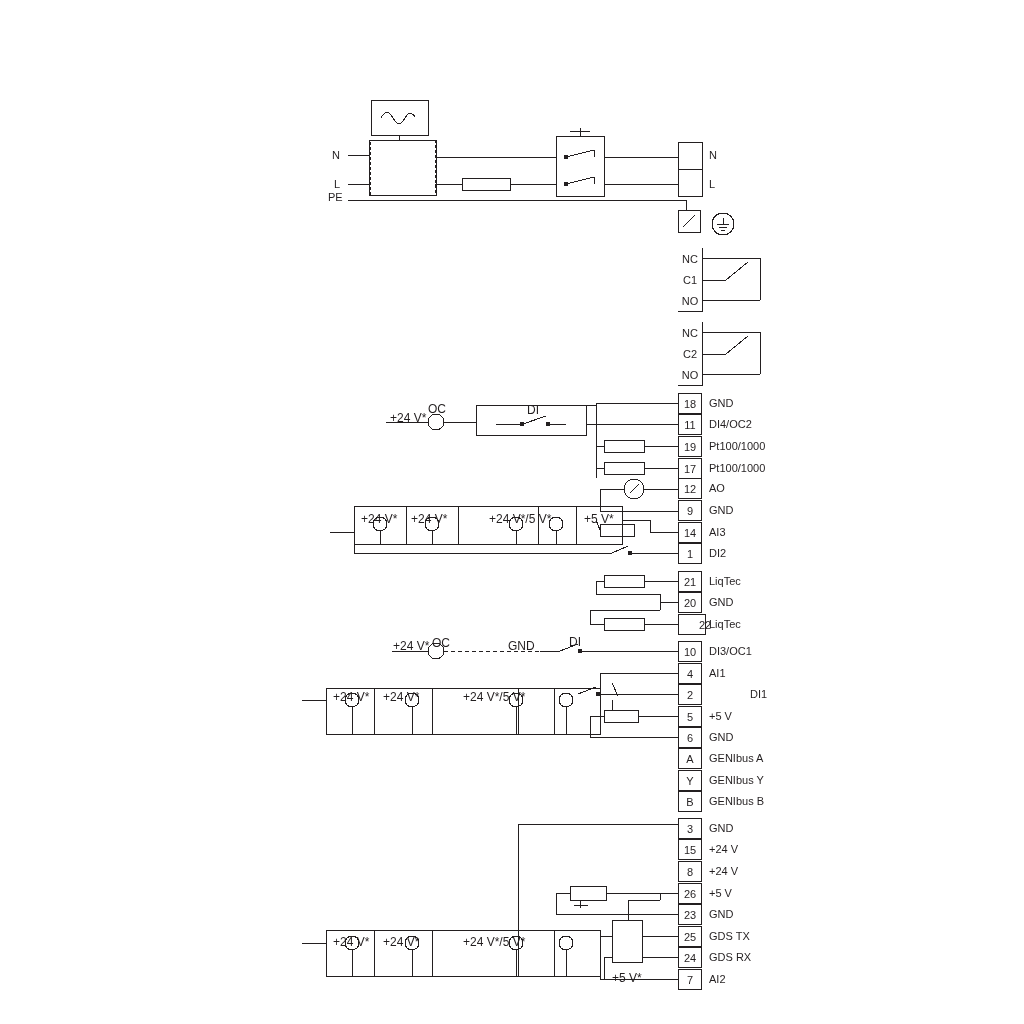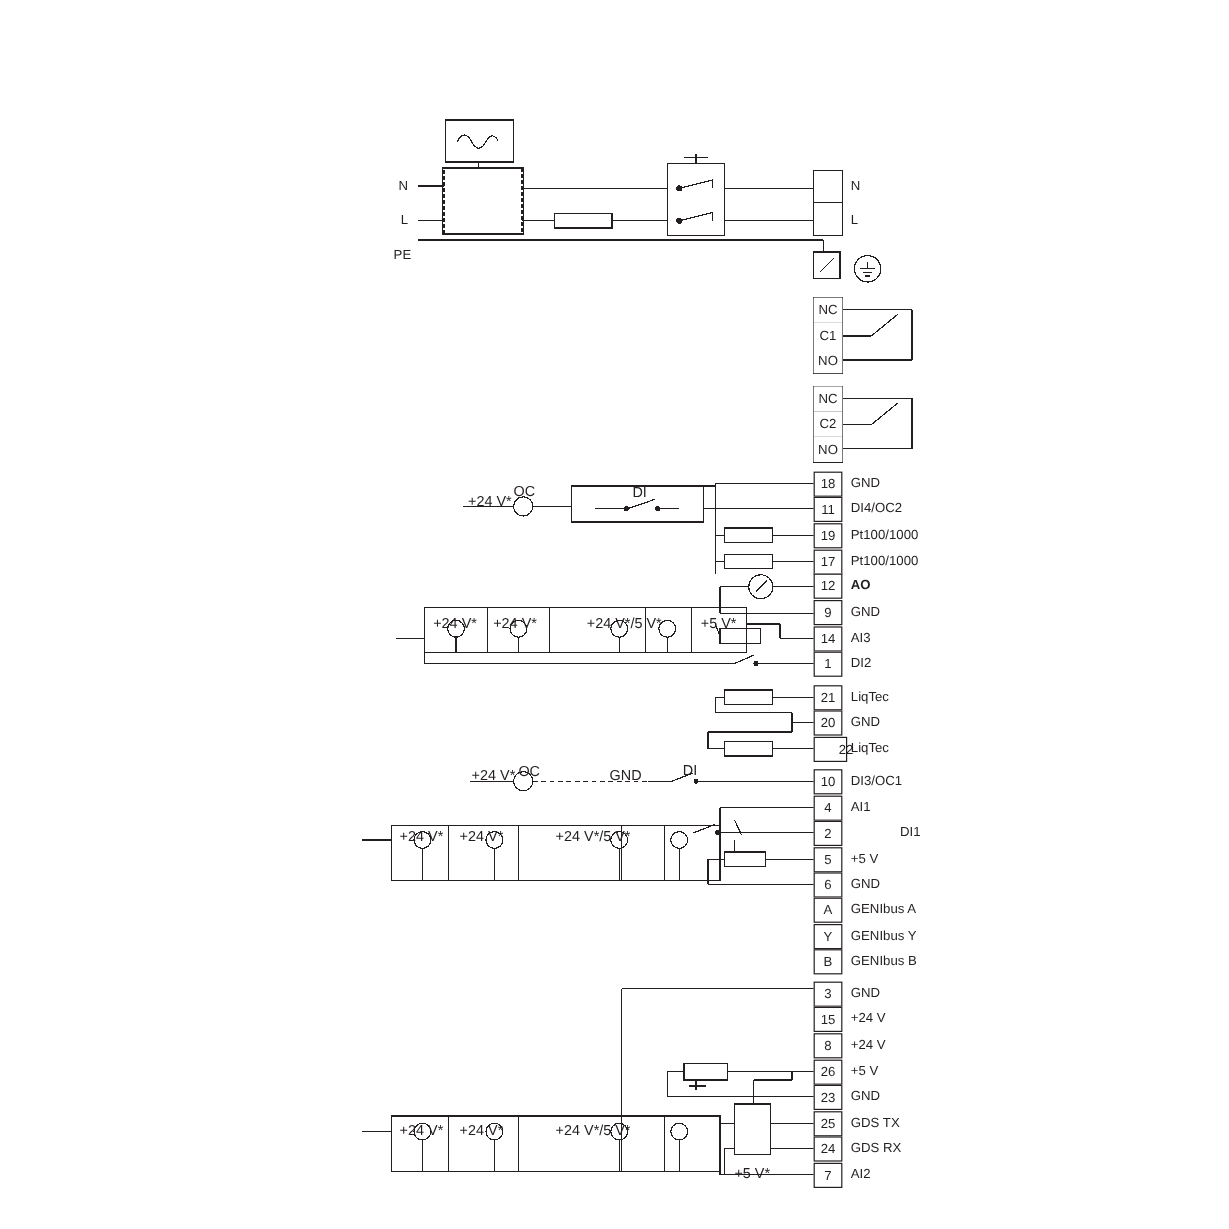--- a/index.html
+++ b/index.html
@@ -228,42 +228,42 @@
       <line x1="604" y1="957" x2="604" y2="979"></line>
 
       <line x1="628" y1="920" x2="628" y2="900"></line>
       <line x1="628" y1="900" x2="660" y2="900"></line>
       <line x1="660" y1="900" x2="660" y2="893"></line>
     </g>
   </svg>
 
   <div class="lbl" style="left:332px;top:150px;">N</div>
   <div class="lbl" style="left:334px;top:179px;">L</div>
-  <div class="lbl" style="left:328px;top:208px;">PE</div>
+  <div class="lbl" style="left:328px;top:192px;">PE</div>
   <div class="lbl" style="left:709px;top:150px;">N</div>
   <div class="lbl" style="left:709px;top:179px;">L</div>
 
   <div class="term" style="left:678px;top:248px;width:24px;height:21px;border:none;">NC</div>
   <div class="term" style="left:678px;top:269px;width:24px;height:21px;border:none;">C1</div>
   <div class="term" style="left:678px;top:290px;width:24px;height:21px;border:none;">NO</div>
   <div class="term" style="left:678px;top:322px;width:24px;height:21px;border:none;">NC</div>
   <div class="term" style="left:678px;top:343px;width:24px;height:21px;border:none;">C2</div>
   <div class="term" style="left:678px;top:364px;width:24px;height:21px;border:none;">NO</div>
 
   <div id="terminal-layer">
       <div class="term" style="left: 678px; top: 393px; width: 24px; height: 21px;">18</div>
       <div class="termname" style="left: 709px; top: 398px;">GND</div>
       <div class="term" style="left: 678px; top: 414px; width: 24px; height: 21px;">11</div>
       <div class="termname" style="left: 709px; top: 419px;">DI4/OC2</div>
       <div class="term" style="left: 678px; top: 436px; width: 24px; height: 21px;">19</div>
       <div class="termname" style="left: 709px; top: 441px;">Pt100/1000</div>
       <div class="term" style="left: 678px; top: 458px; width: 24px; height: 21px;">17</div>
       <div class="termname" style="left: 709px; top: 463px;">Pt100/1000</div>
       <div class="term" style="left: 678px; top: 478px; width: 24px; height: 21px;">12</div>
-      <div class="termname" style="left: 709px; top: 483px; font-weight: bold;">AO</div>
+      <div class="termname" style="left: 709px; top: 483px;">AO</div>
       <div class="term" style="left: 678px; top: 500px; width: 24px; height: 21px;">9</div>
       <div class="termname" style="left: 709px; top: 505px;">GND</div>
       <div class="term" style="left: 678px; top: 522px; width: 24px; height: 21px;">14</div>
       <div class="termname" style="left: 709px; top: 527px; text-align: center;">AI3</div>
       <div class="term" style="left: 678px; top: 543px; width: 24px; height: 21px;">1</div>
       <div class="termname" style="left: 709px; top: 548px;">DI2</div>
       <div class="term" style="left: 678px; top: 571px; width: 24px; height: 21px;">21</div>
       <div class="termname" style="left: 709px; top: 576px;">LiqTec</div>
       <div class="term" style="left: 678px; top: 592px; width: 24px; height: 21px;">20</div>
       <div class="termname" style="left: 709px; top: 597px;">GND</div>

